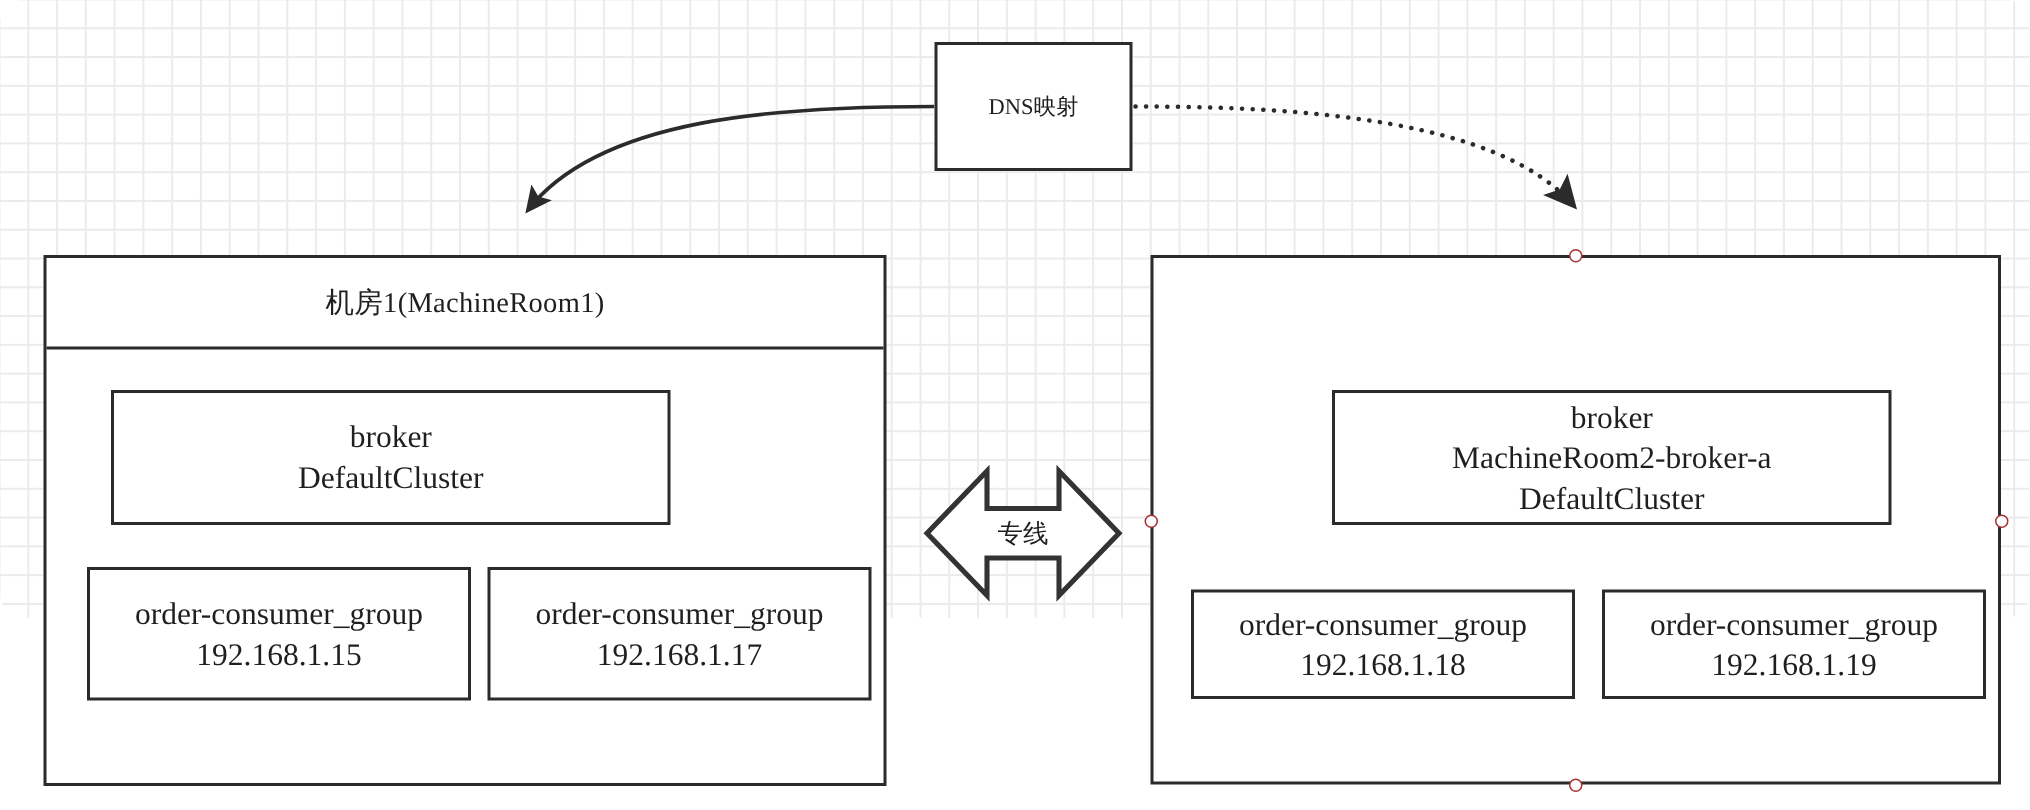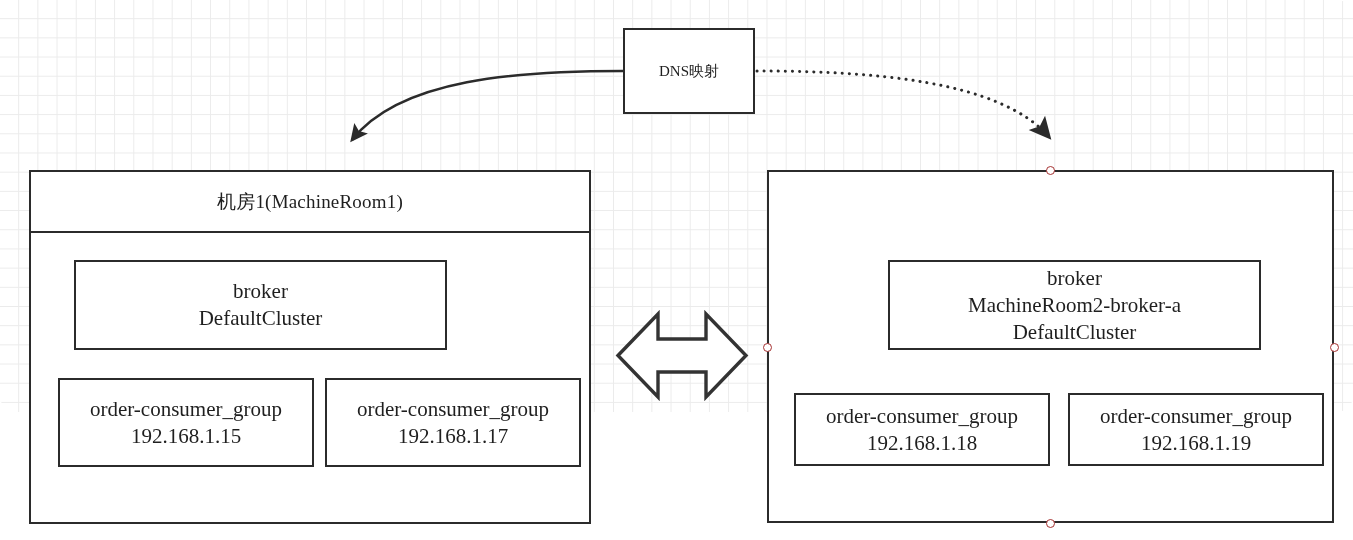--- a/index.html
+++ b/index.html
@@ -154,20 +154,23 @@
     <path d="M 757,71 C 870,71 1000,80 1049,137" fill="none" stroke="#2b2b2b" stroke-width="3" stroke-linecap="round" stroke-dasharray="0.1 7" marker-end="url(#arrow-dotted)"></path>
   </svg>
 
   <div class="box" id="dns-box">
     <span>DNS映射</span>
   </div>
 
   <svg id="line-arrow" viewBox="0 0 140 95" xmlns="http://www.w3.org/2000/svg">
     <path d="M 6,47.5 L 46,6 L 46,31 L 94,31 L 94,6 L 134,47.5 L 94,89 L 94,64 L 46,64 L 46,89 Z" fill="#ffffff" stroke="#333333" stroke-width="3.4" stroke-linejoin="miter"></path>
   </svg>
+  <div id="line-arrow-label">
+    <span>专线</span>
+  </div>
 
   <div class="box room" id="room1" style="left:29px; top:170px; width:562px; height:354px;">
 
     <div class="room-header">
       <span>机房1(MachineRoom1)</span>
     </div>
 
     <div class="inner-box" style="left:43px; top:88px; width:373px; height:90px;">
       <span class="ln">broker</span>
       <span class="ln">DefaultCluster</span>

